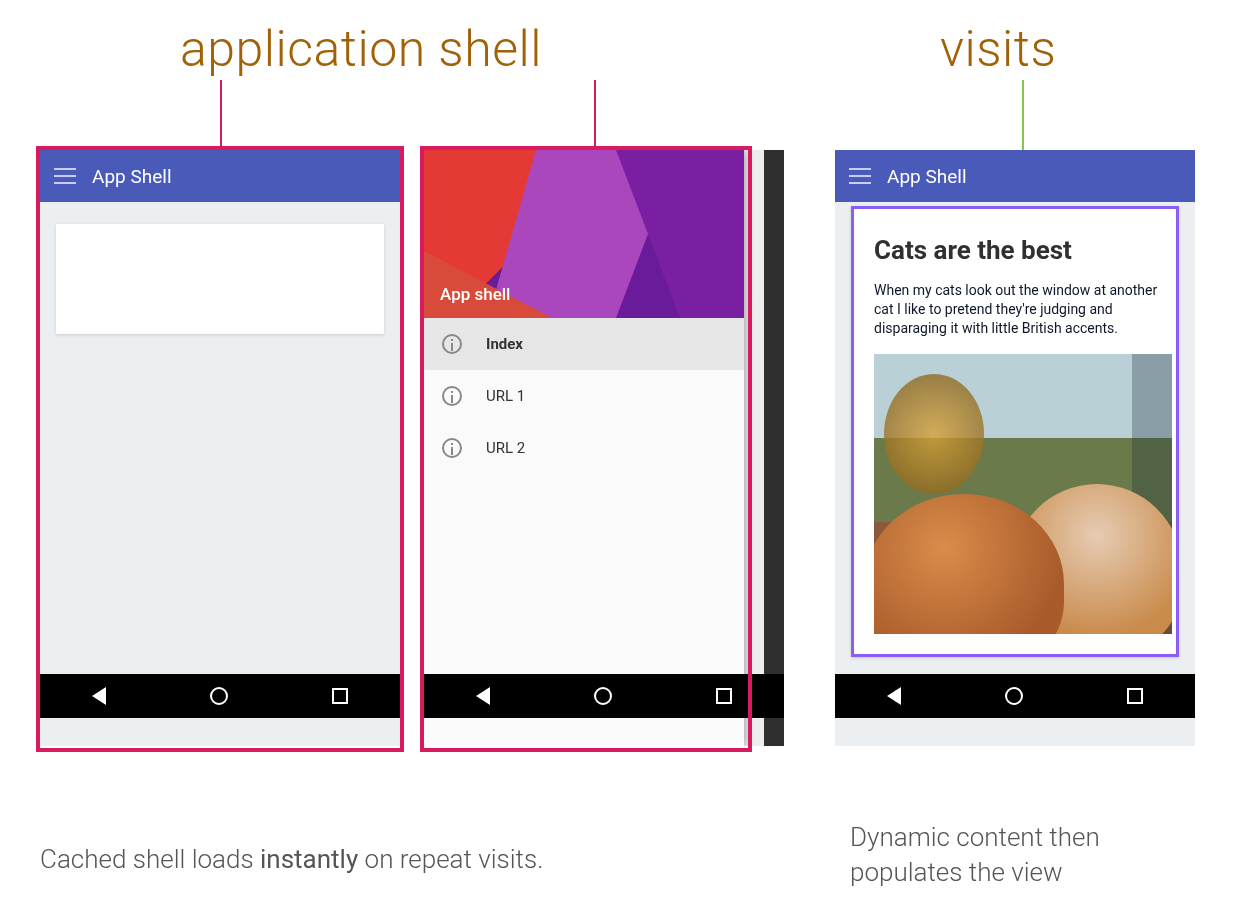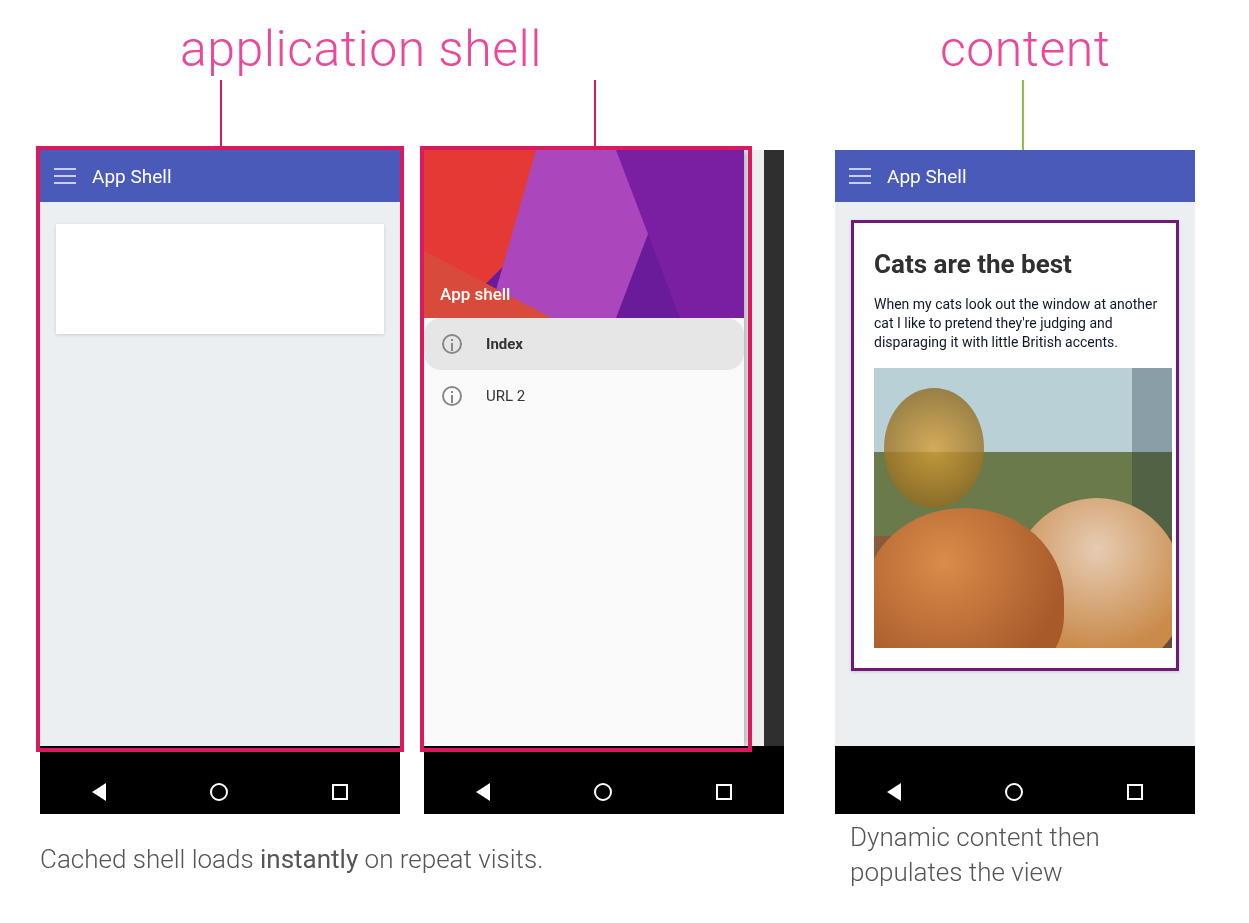--- a/index.html
+++ b/index.html
@@ -10,41 +10,41 @@
     height: 923px;
     position: relative;
     overflow: hidden;
   }
 
   
   .heading {
     position: absolute;
     font-size: 50px;
     font-weight: 300;
-    color: #ec4899;
+    color: #a16207;
     letter-spacing: 0.5px;
   }
   .heading-left { left: 180px; top: 20px; }
   .heading-right { left: 940px; top: 20px; }
 
   
   .vline {
     position: absolute;
     width: 2px;
     background: #d81b60;
   }
   .vline.pink1 { left: 220px; top: 80px; height: 75px; }
   .vline.pink2 { left: 594px; top: 80px; height: 75px; }
   .vline.green { left: 1022px; top: 80px; height: 160px; background: #8bc34a; }
 
   
   .phone {
     position: absolute;
     width: 360px;
-    height: 664px;
+    height: 568px;
     background: #000;
     top: 150px;
   }
   .phone1 { left: 40px; }
   .phone2 { left: 424px; }
   .phone3 { left: 835px; }
 
   .phone-screen {
     position: absolute;
     left: 0; top: 0;
@@ -144,21 +144,20 @@
     display: flex;
     align-items: center;
     gap: 24px;
     padding: 0 18px;
     font-size: 15px;
     color: #333;
   }
   .drawer-item.selected {
     background: #e6e6e6;
     font-weight: 700;
-    border-radius: 17px;
   }
   .info-icon {
     width: 20px; height: 20px;
     border: 2px solid #888;
     border-radius: 50%;
     position: relative;
     flex-shrink: 0;
   }
   .info-icon::before {
     content: "";
@@ -172,25 +171,25 @@
     content: "";
     position: absolute;
     left: 50%; top: 7px;
     width: 2px; height: 8px;
     background: #888;
     transform: translateX(-50%);
   }
 
   
   .content-card {
-    margin: 18px 16px 0 16px;
+    margin: 4px 16px 0 16px;
     background: #fff;
     box-shadow: 0 1px 3px rgba(0,0,0,0.15);
     padding: 26px 4px 20px 20px;
-    border: 3px solid #701a75;
+    border: 3px solid #8b5cf6;
   }
   .content-title {
     font-size: 26px;
     font-weight: 700;
     color: #303030;
     margin-bottom: 16px;
   }
   .content-body {
     font-size: 14px;
     line-height: 1.35;
@@ -279,21 +278,21 @@
     line-height: 1.35;
   }
   .caption strong { font-weight: 400; }
   .caption-left { left: 40px; top: 842px; width: 700px; }
   .caption-right { left: 850px; top: 820px; width: 360px; text-align: left; }
 </style>
 </head>
 <body>
 
 <div class="heading heading-left">application shell</div>
-<div class="heading heading-right">content</div>
+<div class="heading heading-right">visits</div>
 
 <div class="vline pink1"></div>
 <div class="vline pink2"></div>
 <div class="vline green"></div>
 
 <div class="phone phone1">
   <div class="phone-screen">
     <div class="appbar">
       <div class="hamburger">
           <span></span>
@@ -318,20 +317,24 @@
       <div class="drawer-header">
         <div class="poly1"></div>
         <div class="poly2"></div>
         <div class="poly3"></div>
         <div class="poly4"></div>
         <div class="drawer-header-title">App shell</div>
       </div>
       <div class="drawer-item selected">
         <div class="info-icon"></div>
         <span>Index</span>
+      </div>
+      <div class="drawer-item">
+        <div class="info-icon"></div>
+        <span>URL 1</span>
       </div>
       <div class="drawer-item">
         <div class="info-icon"></div>
         <span>URL 2</span>
       </div>
     </div>
   </div>
   <div class="navbar">
     <div class="nav-back"></div>
     <div class="nav-home"></div>

